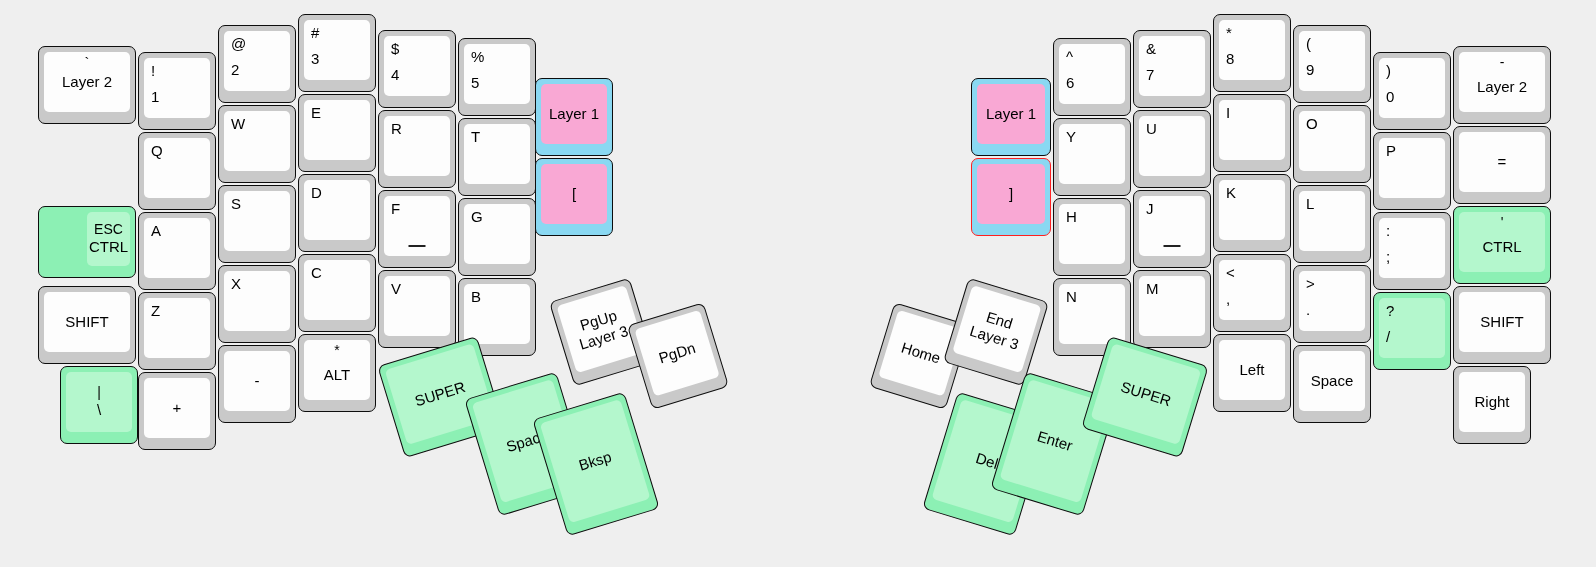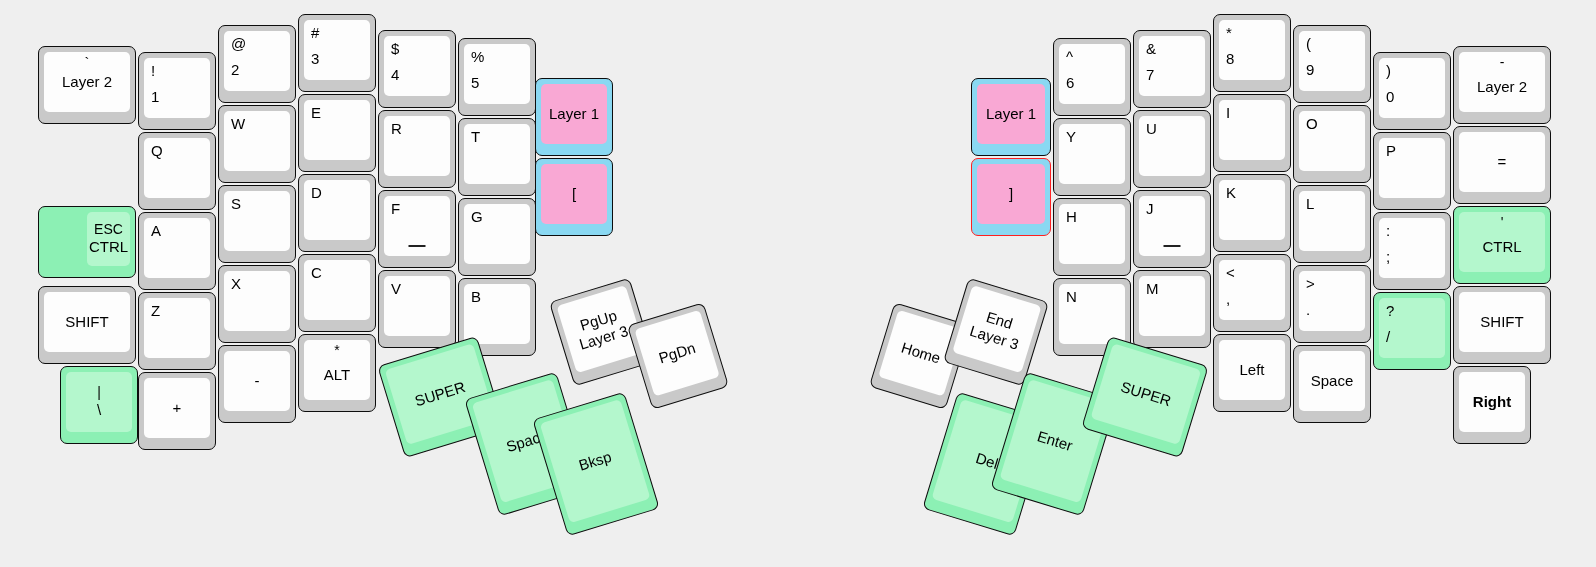--- a/index.html
+++ b/index.html
@@ -372,21 +372,21 @@
       <div class="cap sym-top">
         <span class="lbl top">'</span>
         <span class="lbl bot">CTRL</span>
       </div>
     </div>
     <div class="key" style="left: 1453px; top: 286px; width: 98px; height: 78px;">
       <div class="cap ">
         <span class="lbl bot">SHIFT</span>
       </div>
     </div>
-    <div class="key" style="left: 1453px; top: 366px; width: 78px; height: 78px; font-weight: bold;">
+    <div class="key" style="left: 1453px; top: 366px; width: 78px; height: 78px;">
       <div class="cap ">
         <span class="lbl bot">Right</span>
       </div>
     </div>
     <div class="key green thumb" style="left: 389px; top: 349px; width: 104px; height: 96px; transform: rotate(-17deg);">
       <div class="cap ">
         <span class="lbl bot">SUPER</span>
       </div>
     </div>
     <div class="key thumb" style="left: 560px; top: 288px; width: 84px; height: 88px; transform: rotate(-17deg);">

